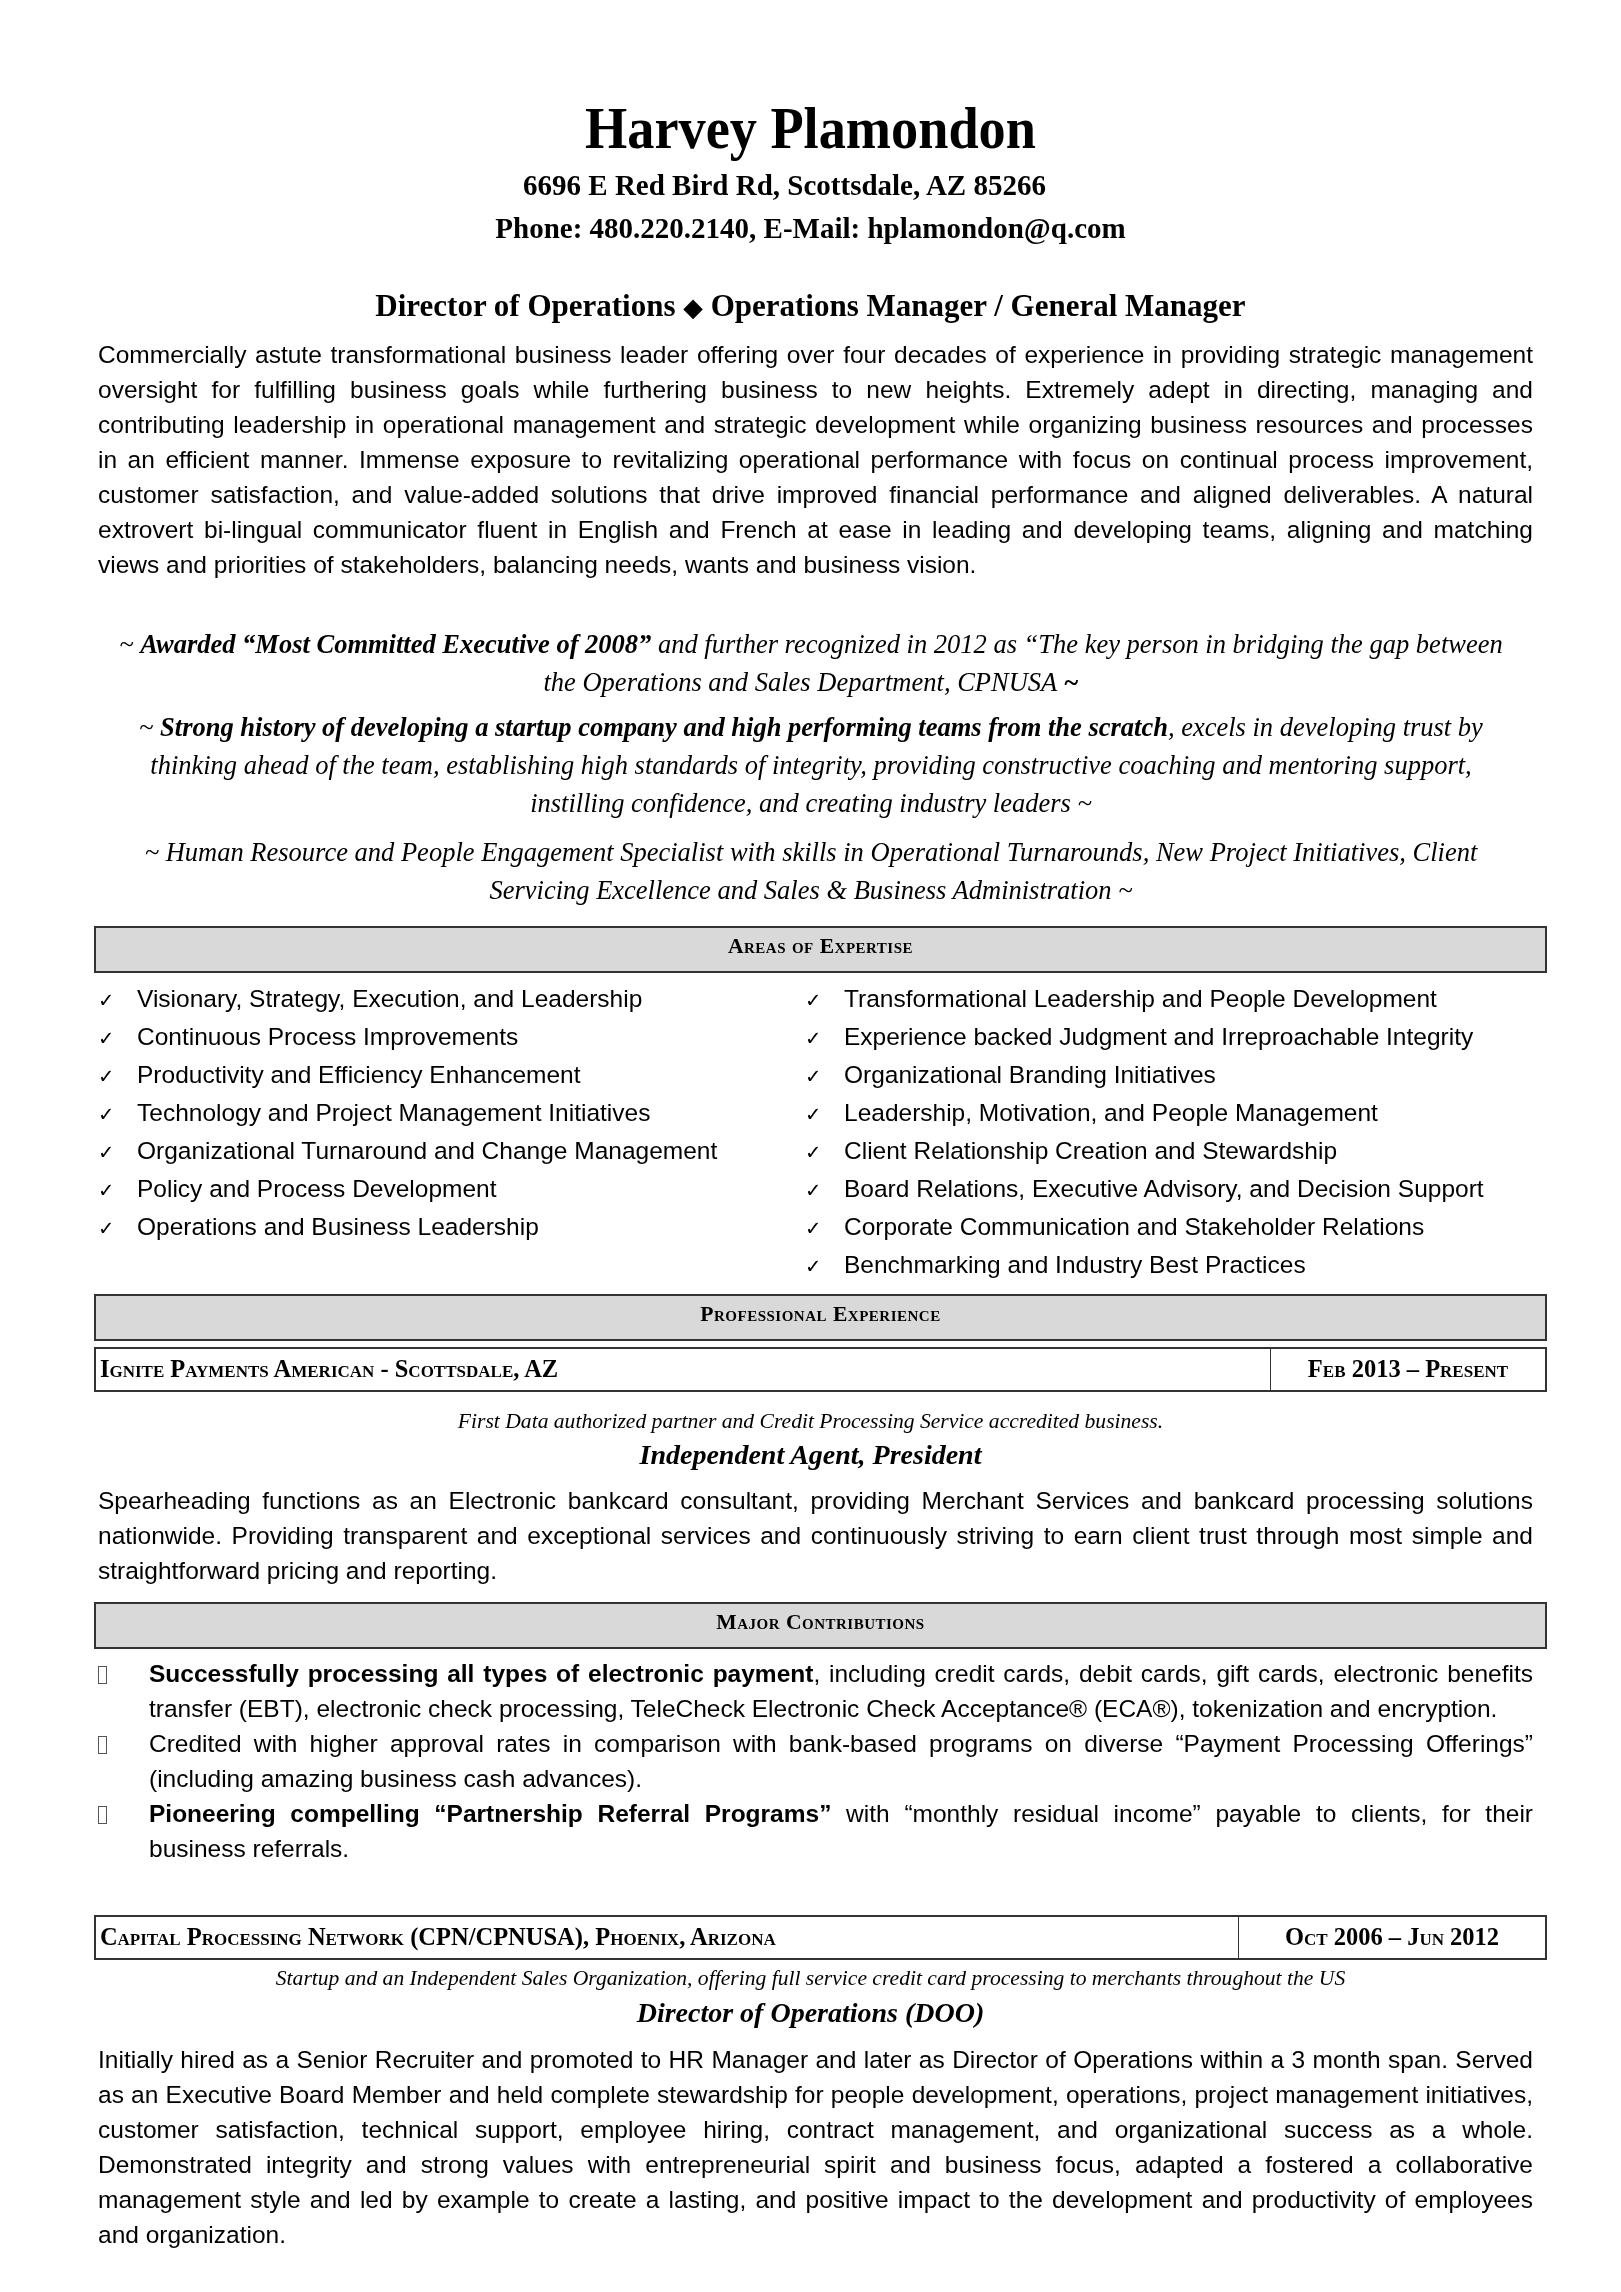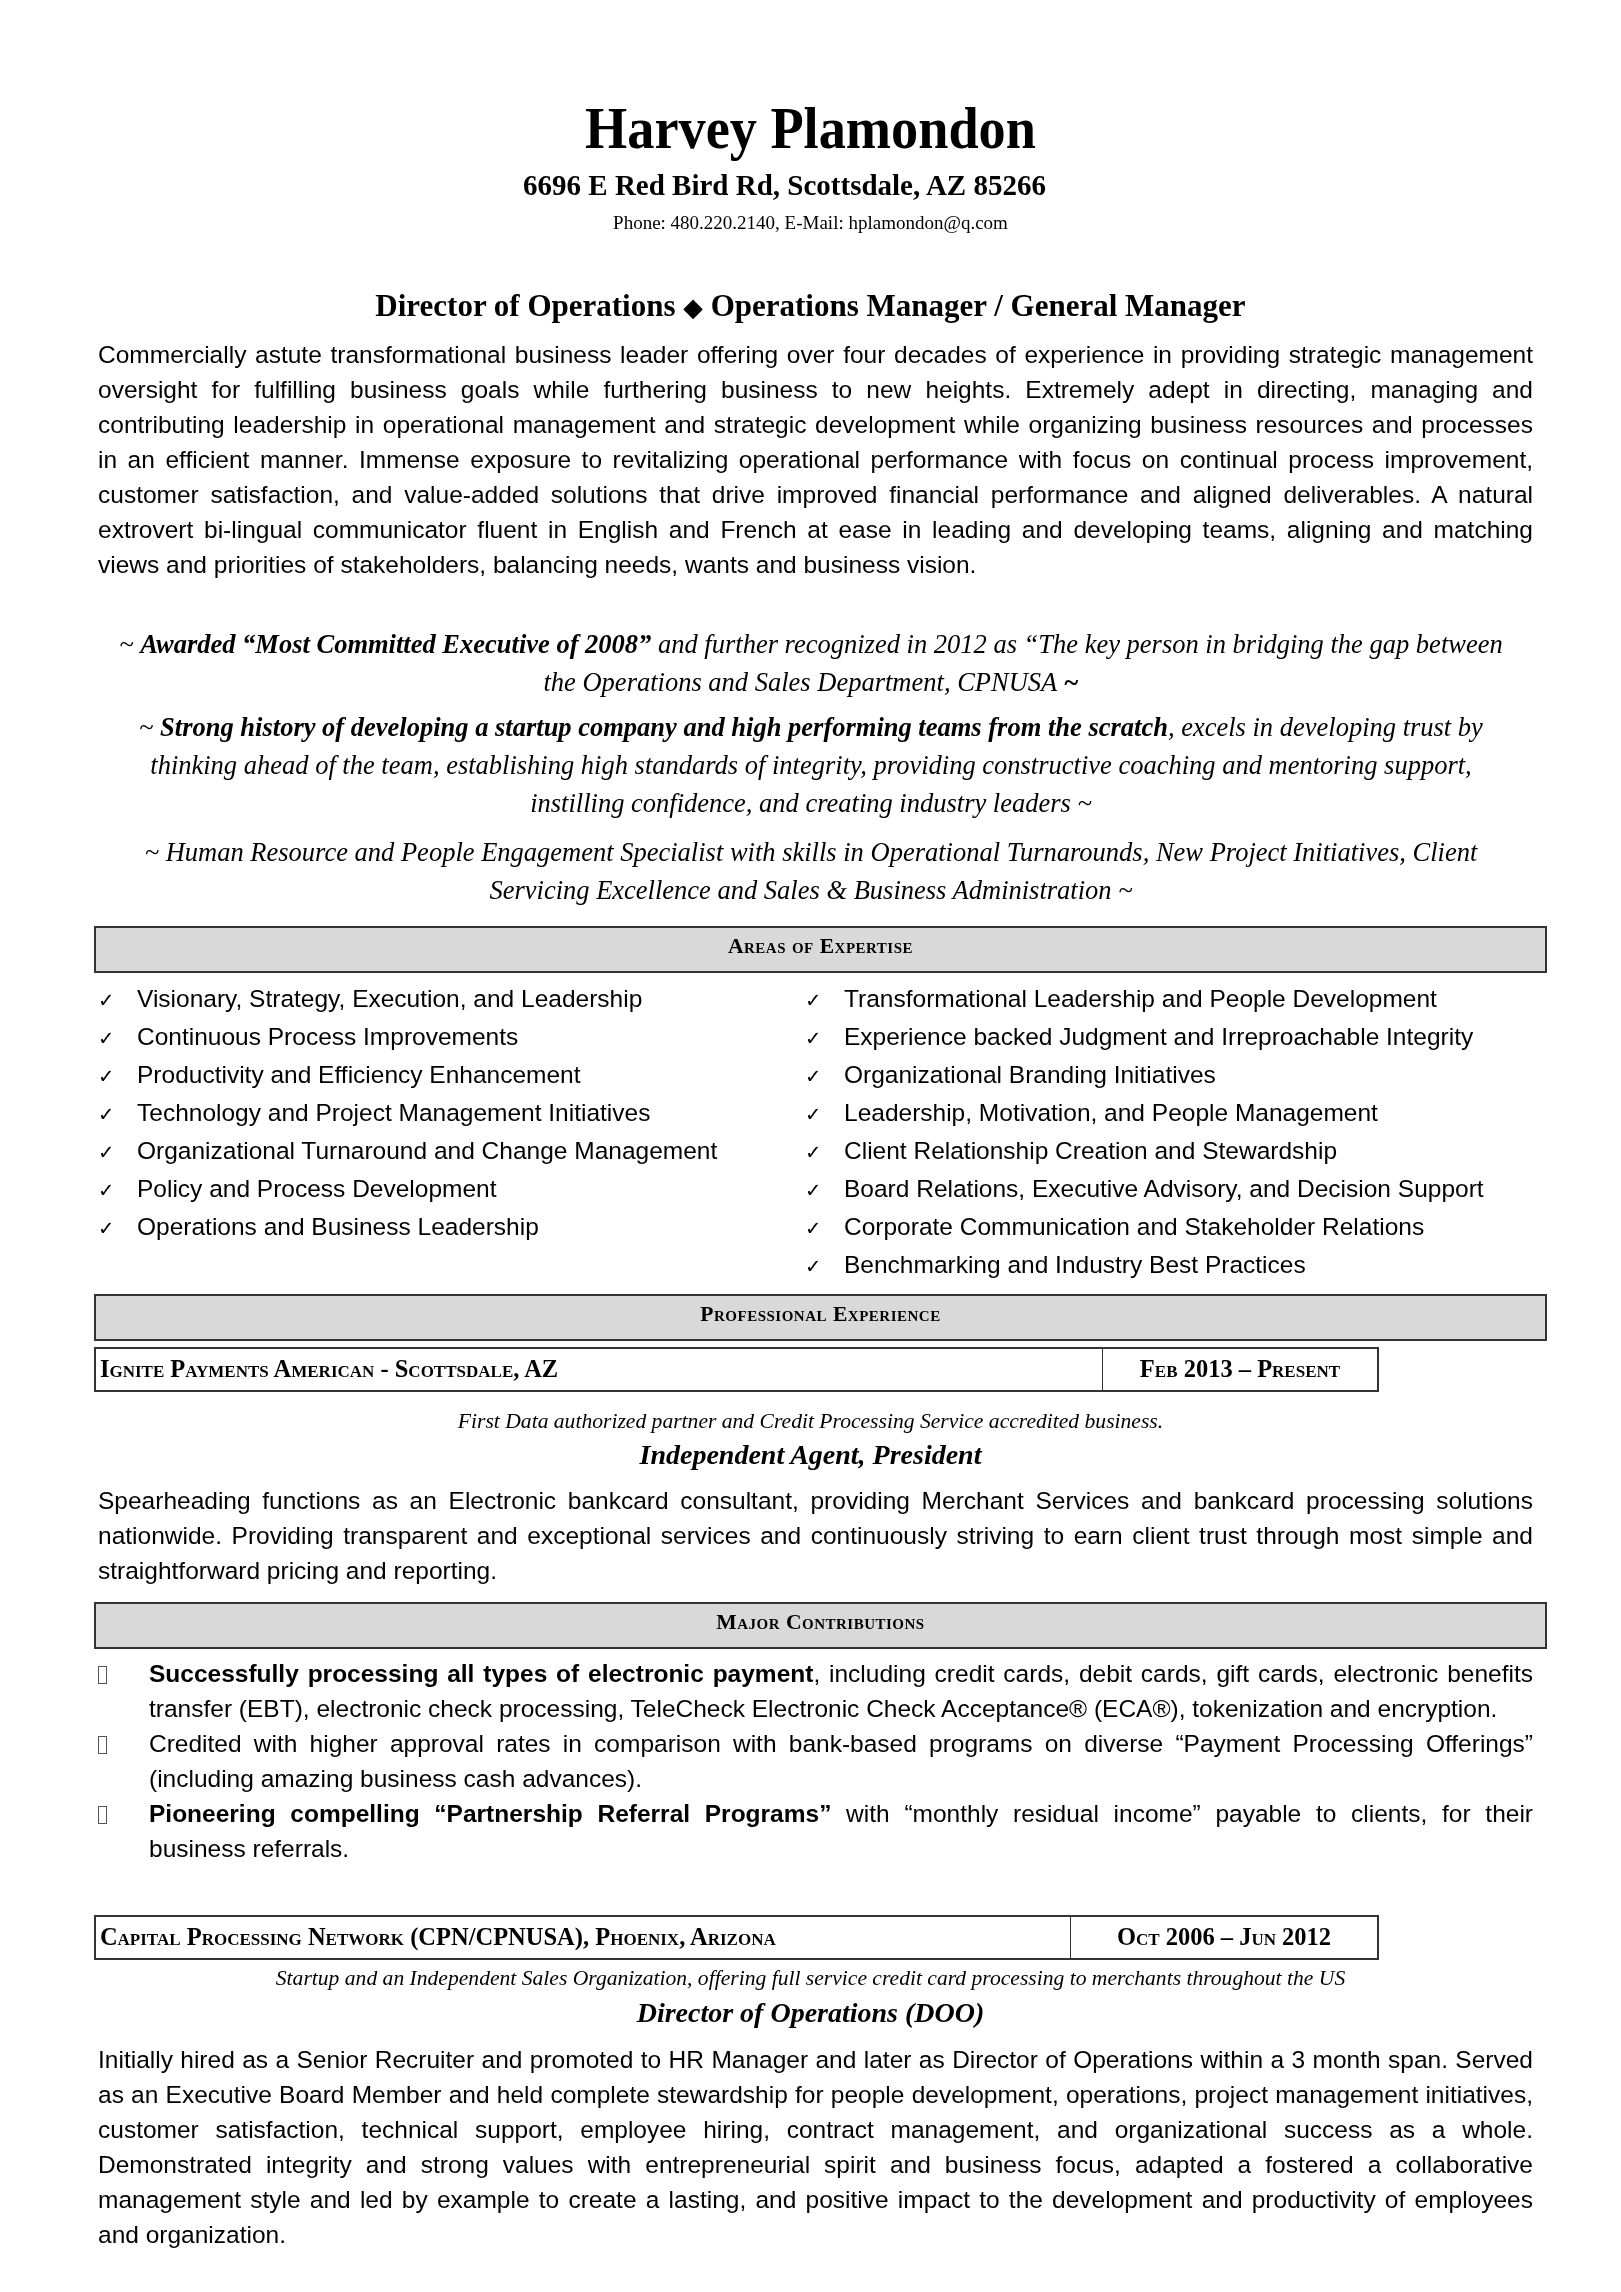--- a/index.html
+++ b/index.html
@@ -3,21 +3,21 @@
 <meta charset="utf-8">
 <style>
   html, body { margin: 0; padding: 0; background: #ffffff; }
   body { width: 1621px; height: 2293px; position: relative; color: #000; overflow: hidden; }
   .serif { font-family: "Liberation Serif", "DejaVu Serif", serif; }
   .sans { font-family: "Liberation Sans", "DejaVu Sans", sans-serif; }
 
   .name { position: absolute; top: 94px; left: 0; width: 1621px; text-align: center;
           font-size: 59px; font-weight: bold; transform: scaleX(0.92); }
   .addr { position: absolute; top: 169px; left: 0; width: 1569px; text-align: center; font-size: 29px; font-weight: bold; }
-  .contact { position: absolute; top: 212px; left: 0; width: 1621px; text-align: center; font-size: 19px; font-weight: normal; }
+  .contact { position: absolute; top: 212px; left: 0; width: 1621px; text-align: center; font-size: 29px; font-weight: bold; }
   .headline { position: absolute; top: 288px; left: 0; width: 1621px; text-align: center; font-size: 31px; font-weight: bold; }
   .headline .diamond { font-size: 25.5px; }
 
   .para { position: absolute; left: 98px; width: 1435px; font-size: 24.5px; line-height: 35px;
           text-align: justify; text-align-last: left; }
   .summary { top: 337px; }
 
   .tagline { position: absolute; left: 108px; width: 1406px; text-align: center; font-style: italic;
              font-size: 26.5px; line-height: 38px; }
   .t1 { top: 625px; }
@@ -30,21 +30,21 @@
   .bar-expertise { top: 926px; }
   .bar-experience { top: 1294px; }
   .bar-contrib { top: 1602px; }
 
   .expertise-col { position: absolute; top: 981px; font-size: 24.5px; line-height: 36px; }
   .col-left { left: 98px; }
   .col-right { left: 805px; }
   .expertise-col .item { white-space: nowrap; }
   .check { display: inline-block; width: 39px; font-family: "DejaVu Sans", sans-serif; font-size: 19.6px; }
 
-  .job-bar { position: absolute; left: 94px; width: 1285px; height: 45px; border: 2px solid #333;
+  .job-bar { position: absolute; left: 94px; width: 1453px; height: 45px; border: 2px solid #333;
              border-bottom-width: 2.9px; box-sizing: border-box; display: flex; font-weight: bold;
              font-variant: small-caps; font-size: 24.5px; }
   .job-bar .company { flex: 1; padding-left: 3.9px; line-height: 39px; }
   .job-bar .dates { border-left: 1.5px solid #333; text-align: center; line-height: 39px; }
   .job1 { top: 1347px; }
   .job1 .dates { width: 274px; }
   .job2 { top: 1915px; }
   .job2 .dates { width: 306px; }
 
   .company-desc { position: absolute; left: 0; width: 1621px; text-align: center; font-style: italic; font-size: 21.6px; }

